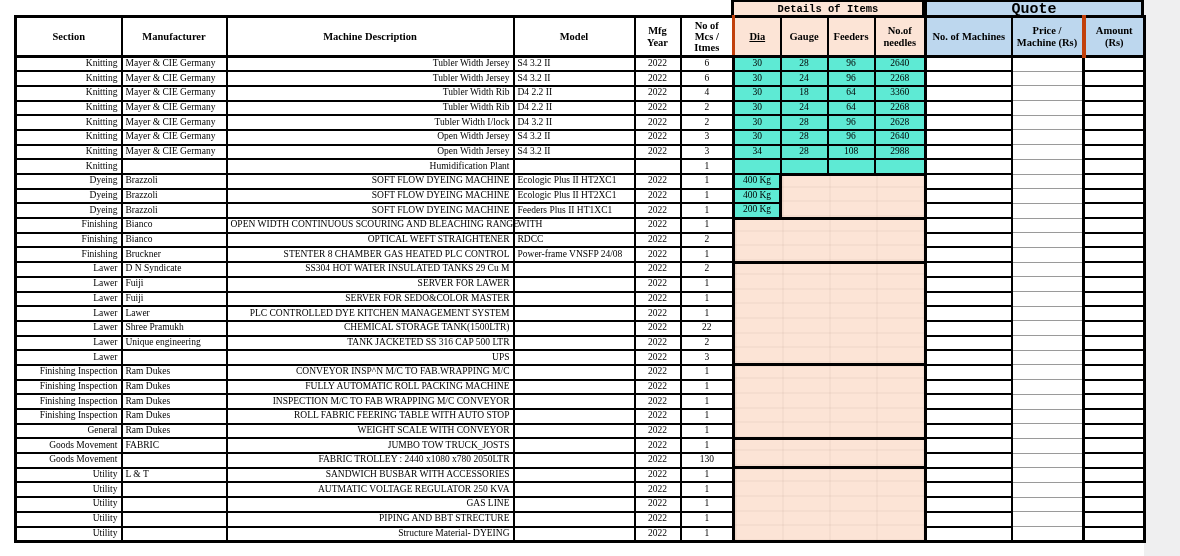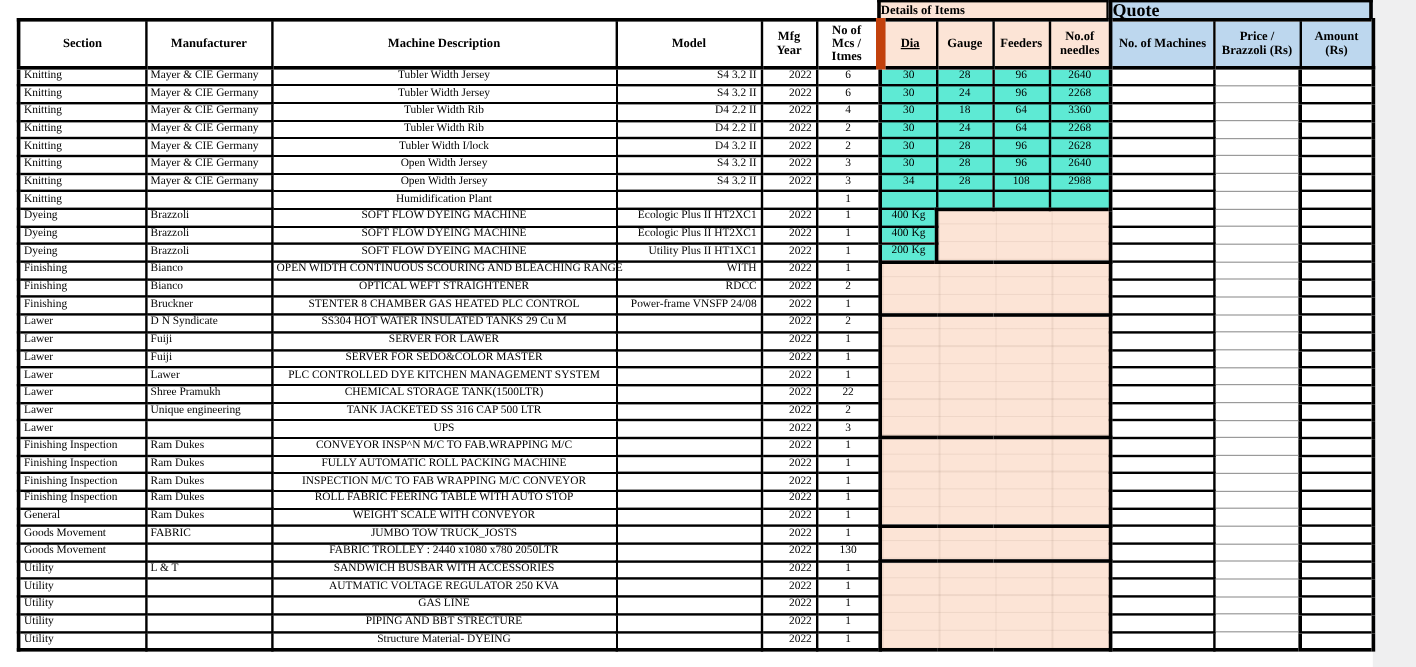--- a/index.html
+++ b/index.html
@@ -2,58 +2,58 @@
 <html><head>
 <meta charset="utf-8">
 <style>
   * { box-sizing: border-box; margin: 0; padding: 0; }
   html, body { width: 1180px; height: 556px; background: #ffffff; overflow: hidden; }
   body { font-family: "Liberation Serif", "DejaVu Serif", serif; color: #000; position: relative; }
 
   .canvas-right { position: absolute; top: 0; right: 0; width: 36px; height: 556px; background: #efeff0; }
 
   
-  .band { position: absolute; top: 0; height: 16px; display: flex; align-items: center; 
-          font-weight: bold; border: 2px solid #000; border-bottom: none; }
+  .band { position: absolute; top: 0; height: 16px; display: flex; align-items: center; justify-content: center;
+          font-weight: bold; border: 2px solid #000; border-bottom: none; font-family: Liberation Mono, monospace; }
   .band.details { left: 731px; width: 193px; background: #fce4d6; font-size: 10.5px; border-left-width: 3px; }
   .band.quote   { left: 924px; width: 220px; background: #bdd7ee; font-size: 15px; border-left-width: 3px; border-right-width: 3px; }
 
   table.sheet { position: absolute; left: 14px; top: 15px; border-collapse: collapse; table-layout: fixed;
                 width: 1131px; border: 3px solid #000; }
   th, td { border: 2px solid #000; padding: 0 3px; line-height: 1.05; overflow: hidden; }
 
   thead th { height: 40px; font-size: 10.5px; font-weight: bold; text-align: center; vertical-align: middle;
              background: #fff; border-bottom: 3px solid #000; }
   thead th.peach { background: #fce4d6; }
   thead th.blue  { background: #bdd7ee; }
 
   tbody tr { height: 14.7px; }
   tbody td { font-size: 9.5px; vertical-align: middle; background: #fff; }
 
-  td.c-sec   { text-align: left; }
+  td.c-sec   { text-align: right; }
   td.c-man   { }
-  td.c-desc  { text-align: center; white-space: nowrap; overflow: visible; position: relative; z-index: 2; }
-  td.c-model { text-align: right; white-space: nowrap; }
-  td.c-year  { text-align: right; }
+  td.c-desc  { text-align: right; white-space: nowrap; overflow: visible; position: relative; z-index: 2; }
+  td.c-model { text-align: left; white-space: nowrap; }
+  td.c-year  { text-align: center; }
   td.c-qty   { text-align: center; }
 
   td.peach { background: #5eead4; text-align: center; }
   td.dia-col { border-left: 3px solid #000; }
   td.block { border: 3px solid #000; background: #fce4d6;
              background-image:
                repeating-linear-gradient(90deg, rgba(120,90,70,.10) 0 1px, transparent 1px 47px),
                repeating-linear-gradient(0deg,  rgba(120,90,70,.10) 0 1px, transparent 1px 14.7px); }
 
   td.q-mach { border-left: 3px solid #000; }
   td.q-price { border-top: 1px solid #9a9a9a; border-bottom: 1px solid #9a9a9a; }
   td.q-amt { border-left: 3px solid #000; border-right: 3px solid #000; }
 
   thead th.th-mach { border-left: 3px solid #000; }
-  thead th.th-dia  { border-left: 8px solid #c2410c; text-decoration: underline; }
-  thead th.th-amt  { border-left: 2px solid #c2410c; border-right: 3px solid #000; }
+  thead th.th-dia  { border-left: 3px solid #c2410c; text-decoration: underline; }
+  thead th.th-amt  { border-left: 4px solid #c2410c; border-right: 3px solid #000; }
 </style>
 </head>
 <body>
 
 <div class="canvas-right"></div>
 
 <div class="band details">
   <span>Details of Items</span>
 </div>
 <div class="band quote">
@@ -82,21 +82,21 @@
         <th>Manufacturer</th>
         <th>Machine Description</th>
         <th>Model</th>
         <th>Mfg Year</th>
         <th>No of Mcs / Itmes</th>
         <th class="peach th-dia">Dia</th>
         <th class="peach">Gauge</th>
         <th class="peach">Feeders</th>
         <th class="peach">No.of needles</th>
         <th class="blue th-mach">No. of Machines</th>
-        <th class="blue">Price / Brazzoli (Rs)</th>
+        <th class="blue">Price / Machine (Rs)</th>
         <th class="blue th-amt">Amount (Rs)</th>
       </tr>
   </thead>
   <tbody id="table-body">
       <tr>
         <td class="c-sec">Knitting</td>
         <td class="c-man">Mayer &amp; CIE Germany</td>
         <td class="c-desc">Tubler Width Jersey</td>
         <td class="c-model">S4 3.2 II</td>
         <td class="c-year">2022</td>
@@ -236,21 +236,21 @@
         <td class="c-qty">1</td>
         <td class="peach dia-col">400 Kg</td>
         <td class="q-mach"></td>
         <td class="q-price"></td>
         <td class="q-amt"></td>
       </tr>
       <tr>
         <td class="c-sec">Dyeing</td>
         <td class="c-man">Brazzoli</td>
         <td class="c-desc">SOFT FLOW DYEING MACHINE</td>
-        <td class="c-model">Utility Plus II HT1XC1</td>
+        <td class="c-model">Feeders Plus II HT1XC1</td>
         <td class="c-year">2022</td>
         <td class="c-qty">1</td>
         <td class="peach dia-col">200 Kg</td>
         <td class="q-mach"></td>
         <td class="q-price"></td>
         <td class="q-amt"></td>
       </tr>
       <tr>
         <td class="c-sec">Finishing</td>
         <td class="c-man">Bianco</td>

